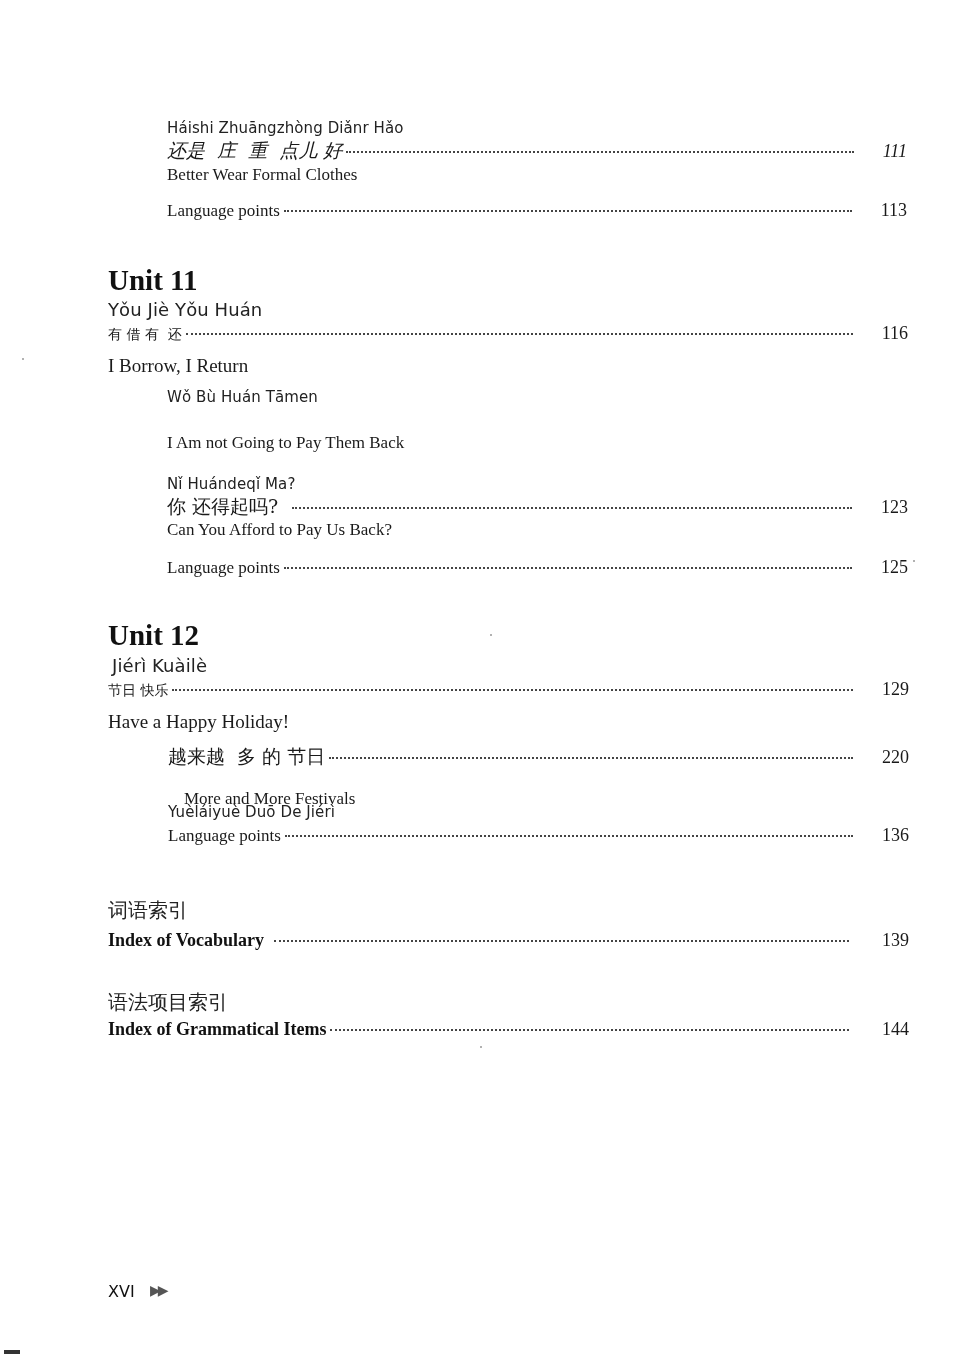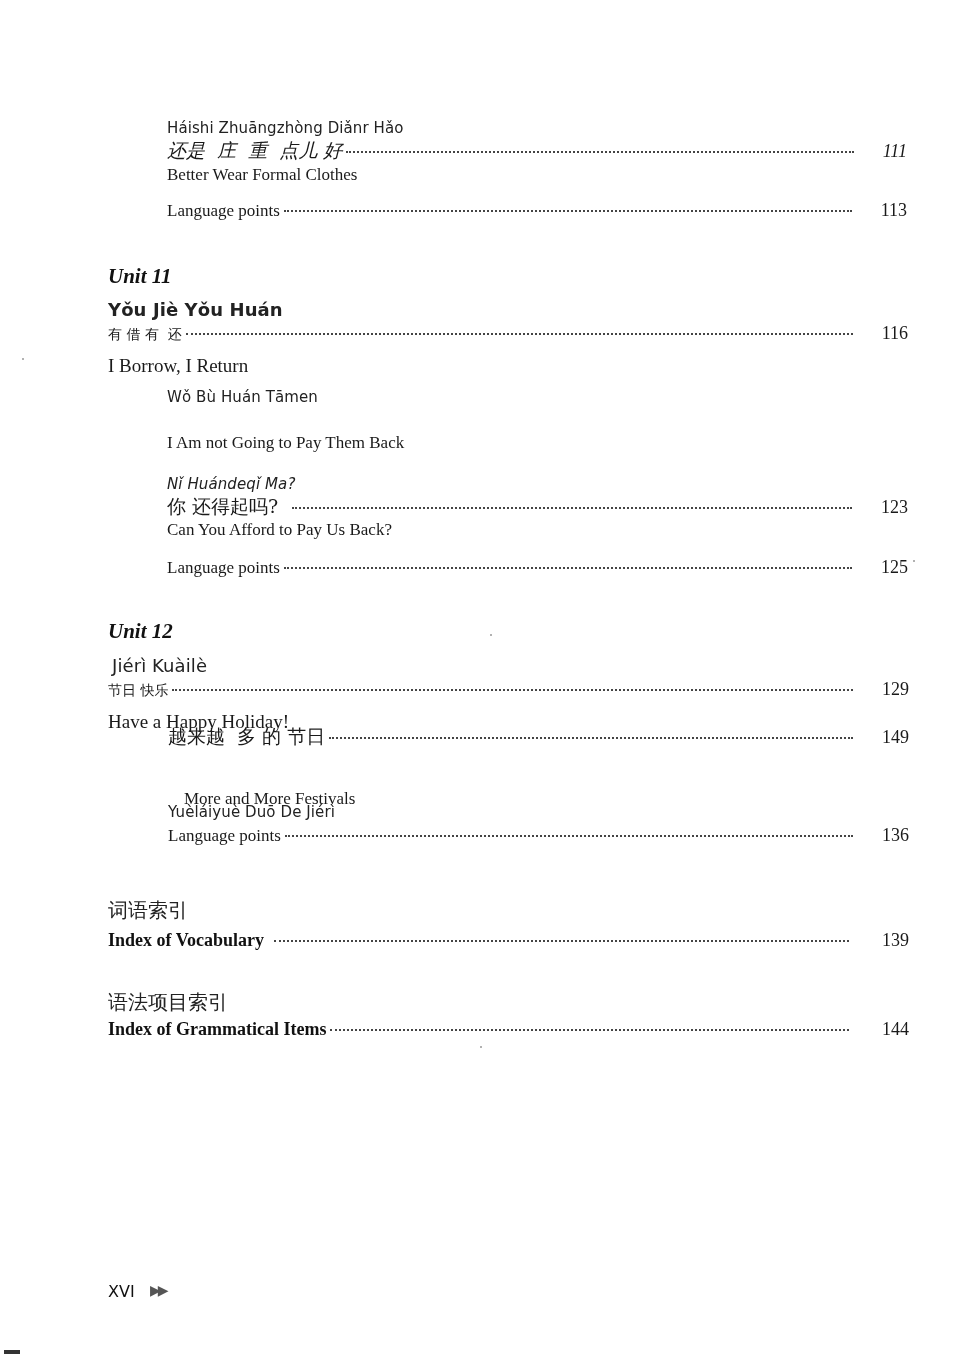--- a/index.html
+++ b/index.html
@@ -9,21 +9,21 @@
   .pinyin { font-family: "DejaVu Sans", sans-serif; font-size: 15px; color: #222; letter-spacing: 0.1px; }
   .pinyin.big { font-size: 18px; }
   .row { position: absolute; display: flex; align-items: baseline; }
   .hanzi { font-family: "DejaVu Serif", serif; font-size: 19px; color: #1a1a1a; white-space: pre; }
   .hanzi.big { font-size: 14px; }
   .leader { flex: 1; border-bottom: 2px dotted #444; margin: 0 4px; transform: translateY(-4px); height: 0; }
   .pg { font-family: "Liberation Serif", serif; font-size: 18px; color: #1a1a1a; margin-left: 25px; }
   .eng { font-family: "Liberation Serif", serif; font-size: 17px; color: #1a1a1a; }
   .eng.big { font-size: 19px; }
   .lp { font-family: "Liberation Serif", serif; font-size: 17px; color: #1a1a1a; }
-  .unit { font-family: "Liberation Serif", serif; font-weight: bold; font-size: 21px; color: #111; font-style: italic; }
+  .unit { font-family: "Liberation Serif", serif; font-weight: bold; font-size: 29px; color: #111; }
   .idx-cn { font-family: "DejaVu Serif", serif; font-size: 20px; color: #222; }
   .idx-en { font-family: "Liberation Serif", serif; font-weight: bold; font-size: 18px; color: #111; }
   .folio { font-family: "DejaVu Sans", sans-serif; font-size: 16px; color: #111; }
   .arrows { font-family: "DejaVu Sans", sans-serif; font-size: 14px; color: #555; letter-spacing: -3px; }
   .speck { position: absolute; width: 2px; height: 2px; background: #999; border-radius: 1px; }
 </style>
 </head>
 <body>
 
 <div class="page">
@@ -35,32 +35,32 @@
     <span class="pg">111</span>
   </div>
   <div class="abs eng" style="left:167px; top:165px;">Better Wear Formal Clothes</div>
   <div class="row" style="left:167px; top:200px; width:740px;">
     <span class="lp">Language points</span>
     <span class="leader"></span>
     <span class="pg">113</span>
   </div>
 
   <div class="abs unit" style="left:108px; top:264px;">Unit 11</div>
-  <div class="abs pinyin big" style="left:108px; top:299px;font-weight:bold;">Yǒu Jiè Yǒu Huán</div>
+  <div class="abs pinyin big" style="left:108px; top:299px;">Yǒu Jiè Yǒu Huán</div>
   <div class="row" style="left:108px; top:323px; width:800px;">
     <span class="hanzi big">有 借 有  还</span>
     <span class="leader"></span>
     <span class="pg">116</span>
   </div>
   <div class="abs eng big" style="left:108px; top:355px;">I Borrow, I Return</div>
 
   <div class="abs pinyin" style="left:167px; top:388px;">Wǒ Bù Huán Tāmen</div>
   <div class="abs eng" style="left:167px; top:433px;">I Am not Going to Pay Them Back</div>
 
-  <div class="abs pinyin" style="left:167px; top:475px;font-style:italic;">Nǐ Huándeqǐ Ma?</div>
+  <div class="abs pinyin" style="left:167px; top:475px;">Nǐ Huándeqǐ Ma?</div>
   <div class="row" style="left:167px; top:494px; width:741px;">
     <span class="hanzi">你 还得起吗?</span>
     <span class="leader" style="margin-left:14px;"></span>
     <span class="pg">123</span>
   </div>
   <div class="abs eng" style="left:167px; top:520px;">Can You Afford to Pay Us Back?</div>
 
   <div class="row" style="left:167px; top:557px; width:741px;">
     <span class="lp">Language points</span>
     <span class="leader"></span>
@@ -70,24 +70,24 @@
   <div class="abs unit" style="left:108px; top:619px;">Unit 12</div>
   <div class="abs pinyin big" style="left:112px; top:655px;">Jiérì Kuàilè</div>
   <div class="row" style="left:108px; top:679px; width:801px;">
     <span class="hanzi big">节日 快乐</span>
     <span class="leader"></span>
     <span class="pg">129</span>
   </div>
   <div class="abs eng big" style="left:108px; top:711px;">Have a Happy Holiday!</div>
 
   <div class="abs pinyin" style="left:168px; top:771px;margin-top:32px;">Yuèláiyuè Duō De   Jiérì</div>
-  <div class="row" style="left:168px; top:724px; width:741px;">
+  <div class="row" style="left:168px; top:744px; width:741px;">
     <span class="hanzi">越来越  多 的 节日</span>
     <span class="leader"></span>
-    <span class="pg">149</span>
+    <span class="pg">220</span>
   </div>
   <div class="abs eng" style="left:184px; top:789px;">More and More Festivals</div>
 
   <div class="row" style="left:168px; top:825px; width:741px;">
     <span class="lp">Language points</span>
     <span class="leader"></span>
     <span class="pg">136</span>
   </div>
 
   <div class="abs idx-cn" style="left:108px; top:897px;">词语索引</div>

